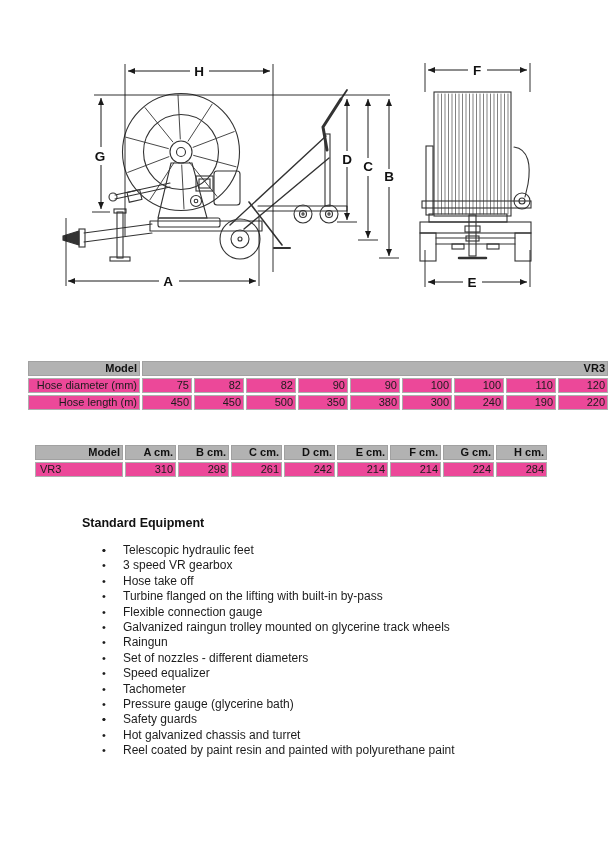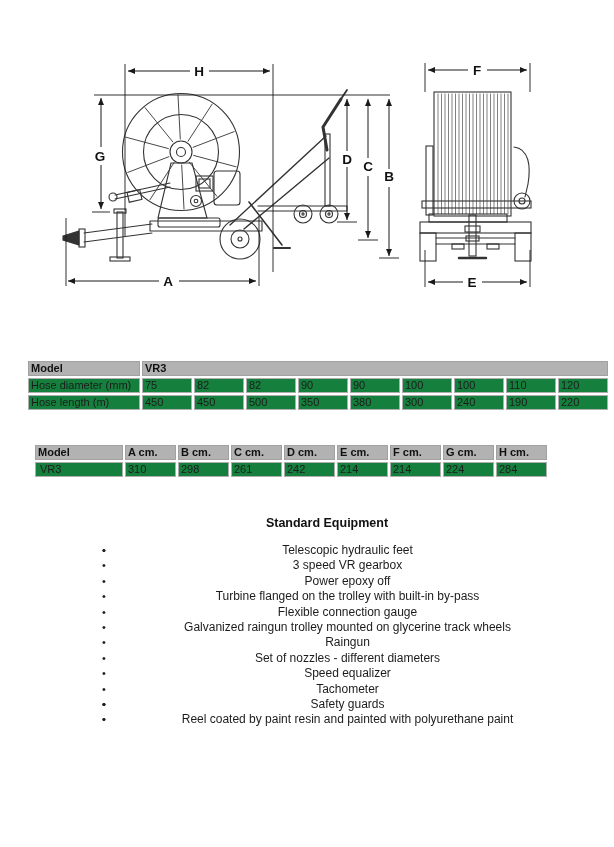--- a/index.html
+++ b/index.html
@@ -2,29 +2,29 @@
 <html><head>
 <meta charset="utf-8">
 <style>
   html,body{margin:0;padding:0;background:#fff;}
   .page{position:relative;width:614px;height:847px;background:#ffffff;overflow:hidden;
         font-family:"Liberation Sans",sans-serif;color:#1c1c1c;}
   svg.diagram{position:absolute;left:0;top:0;}
   svg.diagram text{font-family:"Liberation Sans",sans-serif;font-weight:bold;font-size:13.5px;fill:#111;text-anchor:middle;}
 
   table{border-collapse:separate;border-spacing:2px;table-layout:fixed;}
-  th,td{font-size:11px;line-height:11px;padding:1px 2px;text-align:left;
+  th,td{font-size:11px;line-height:11px;padding:1px 2px;text-align:right;
         overflow:hidden;white-space:nowrap;}
   th{background:#b2b2b2;border:1px solid #a1a1a1;font-weight:bold;color:#111;}
-  td{border:1px solid #aeaeae;background:#15803d;color:#1c1c1c;}
+  td{border:1px solid #aeaeae;background:#ec4899;color:#1c1c1c;}
   .tbl1{position:absolute;left:26px;top:359px;width:582px;}
   .tbl2{position:absolute;left:33px;top:443px;width:514px;}
   .tbl2 td.model-cell{text-align:left;padding-left:4px;}
 
-  .equip{position:absolute;left:82px;top:516px;width:490px;text-align:center;}
+  .equip{position:absolute;left:82px;top:516px;width:490px;}
   .equip h3{margin:0;font-size:12.5px;font-weight:bold;color:#111;}
   .equip ul{margin:13px 0 0 0;padding:0;list-style:none;}
   .equip li{position:relative;padding-left:41px;font-size:12px;line-height:15.4px;}
   .equip .blt{position:absolute;left:20px;top:0;font-size:11px;}
 </style>
 </head>
 <body>
 
 <div class="page">
 
@@ -203,29 +203,29 @@
     </tr>
   </tbody>
     </table>
 
   <div class="equip">
     <h3>Standard Equipment</h3>
     <ul>
       <li><span class="blt">•</span></li>
       <li><span class="blt">•</span><span>Telescopic hydraulic feet</span></li>
       <li><span class="blt">•</span><span>3 speed VR gearbox</span></li>
-      <li><span class="blt">•</span><span>Power epoxy off</span></li>
-      <li><span class="blt">•</span><span>Turbine flanged on the trolley with built-in by-pass</span></li>
+      <li><span class="blt">•</span><span>Hose take off</span></li>
+      <li><span class="blt">•</span><span>Turbine flanged on the lifting with built-in by-pass</span></li>
       <li><span class="blt">•</span><span>Flexible connection gauge</span></li>
       <li><span class="blt">•</span><span>Galvanized raingun trolley mounted on glycerine track wheels</span></li>
       <li><span class="blt">•</span><span>Raingun</span></li>
       <li><span class="blt">•</span><span>Set of nozzles - different diameters</span></li>
       <li><span class="blt">•</span><span>Speed equalizer</span></li>
       <li><span class="blt">•</span><span>Tachometer</span></li>
-      <li><span class="blt">•</span></li>
+      <li><span class="blt">•</span><span>Pressure gauge (glycerine bath)</span></li>
       <li><span class="blt">•</span></li>
       <li><span class="blt">•</span><span>Safety guards</span></li>
-      <li><span class="blt">•</span></li>
+      <li><span class="blt">•</span><span>Hot galvanized chassis and turret</span></li>
       <li><span class="blt">•</span><span>Reel coated by paint resin and painted with polyurethane paint</span></li>
     </ul>
   </div>
 
 </div>
 
 </body></html>

